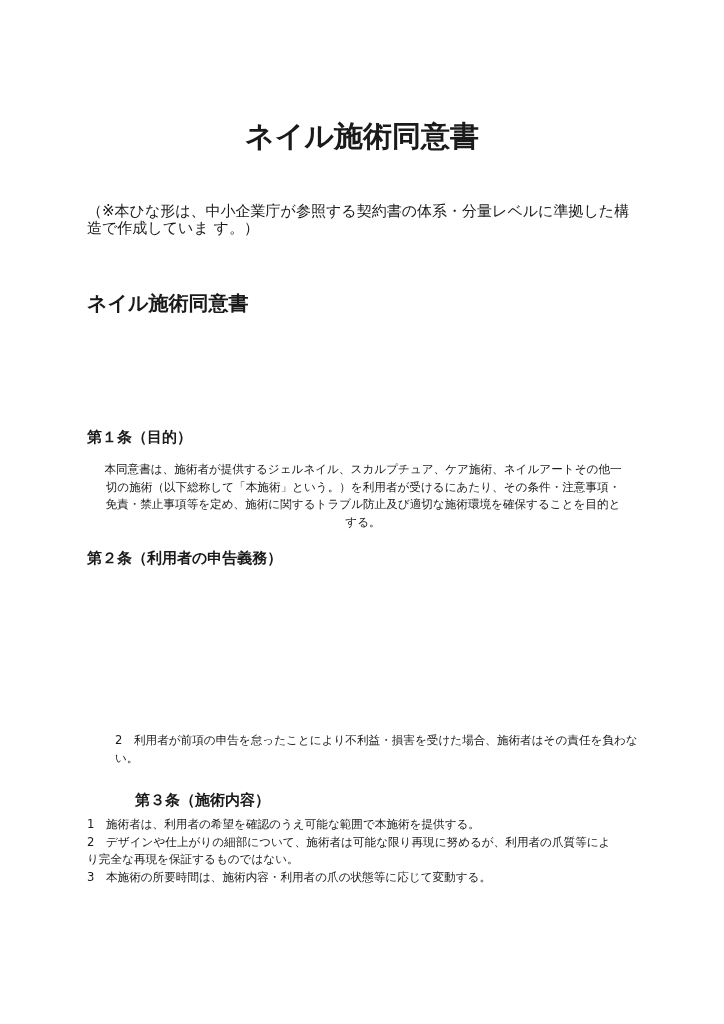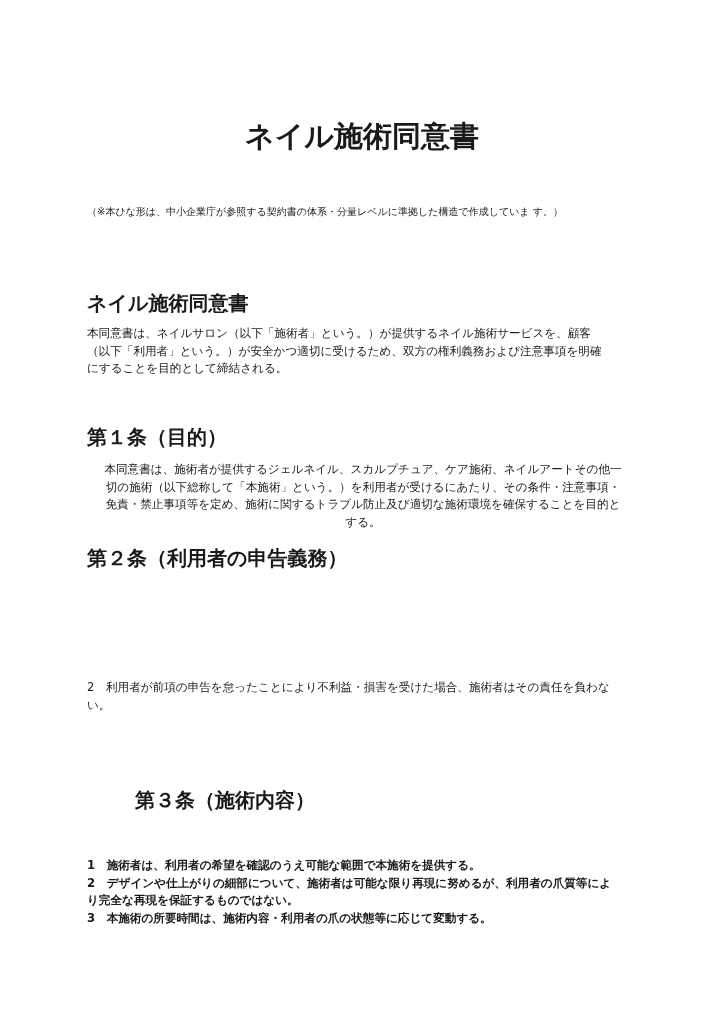--- a/index.html
+++ b/index.html
@@ -9,29 +9,29 @@
     color: #1a1a1a;
   }
   .page { position: absolute; left: 0; top: 0; width: 724px; height: 1024px; }
   .doc-title {
     position: absolute; left: 0; width: 724px; top: 116px;
     text-align: center; font-size: 29px; font-weight: bold; letter-spacing: 0px;
     line-height: 40px; margin: 0;
   }
   .note {
     position: absolute; left: 87px; width: 552px; top: 203px;
-    font-size: 10px; line-height: 17px; margin: 0;
+    font-size: 15px; line-height: 17px; margin: 0;
   }
   .h2 {
     position: absolute; left: 87px; top: 289px;
     font-size: 20px; font-weight: bold; line-height: 28px; margin: 0;
   }
   .h3 {
     position: absolute; left: 87px;
-    font-size: 20px; font-weight: bold; line-height: 22px; margin: 0; text-align: right;
+    font-size: 15px; font-weight: bold; line-height: 22px; margin: 0; text-align: right;
   }
   .para {
     position: absolute; left: 87px; width: 552px;
     font-size: 11.6px; line-height: 17.5px; margin: 0;
   }
   .para .line { display: block; white-space: nowrap; }
 </style>
 </head>
 <body>
 
@@ -39,41 +39,36 @@
 
   <h1 class="doc-title">ネイル施術同意書</h1>
 
   <p class="note">
     <span class="line">（※本ひな形は、中小企業庁が参照する契約書の体系・分量レベルに準拠した構造で作成していま</span>
     <span class="line">す。）</span>
   </p>
 
   <h2 class="h2">ネイル施術同意書</h2>
 
-  <p class="para" style="top:325px;">
-    <span class="line">本同意書は、ネイルサロン（以下「施術者」という。）が提供するネイル施術サービスを、顧客</span>
-    <span class="line">（以下「利用者」という。）が安全かつ適切に受けるため、双方の権利義務および注意事項を明確</span>
-    <span class="line">にすることを目的として締結される。</span>
-  </p>
 
   <h3 class="h3" style="top:426px;">第１条（目的）</h3>
   <p class="para" style="top:461px;text-align:center;">
     <span class="line">本同意書は、施術者が提供するジェルネイル、スカルプチュア、ケア施術、ネイルアートその他一</span>
     <span class="line">切の施術（以下総称して「本施術」という。）を利用者が受けるにあたり、その条件・注意事項・</span>
     <span class="line">免責・禁止事項等を定め、施術に関するトラブル防止及び適切な施術環境を確保することを目的と</span>
     <span class="line">する。</span>
   </p>
 
   <h3 class="h3" style="top:547px;">第２条（利用者の申告義務）</h3>
-  <p class="para" style="top:679px;">
+  <p class="para" style="top:732px;margin-left:28px;">
     <span class="line">2　利用者が前項の申告を怠ったことにより不利益・損害を受けた場合、施術者はその責任を負わな</span>
     <span class="line">い。</span>
   </p>
 
   <h3 class="h3" style="top:789px;margin-left:48px;">第３条（施術内容）</h3>
-  <p class="para" style="top:857px;font-weight:bold;">
+  <p class="para" style="top:816px;">
     <span class="line">1　施術者は、利用者の希望を確認のうえ可能な範囲で本施術を提供する。</span>
     <span class="line">2　デザインや仕上がりの細部について、施術者は可能な限り再現に努めるが、利用者の爪質等によ</span>
     <span class="line">り完全な再現を保証するものではない。</span>
     <span class="line">3　本施術の所要時間は、施術内容・利用者の爪の状態等に応じて変動する。</span>
   </p>
 
 </div>
 
 </body></html>

